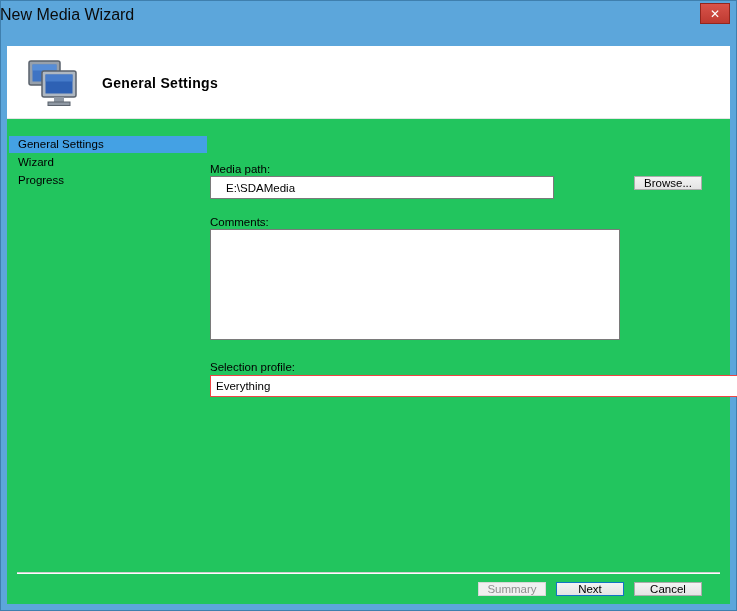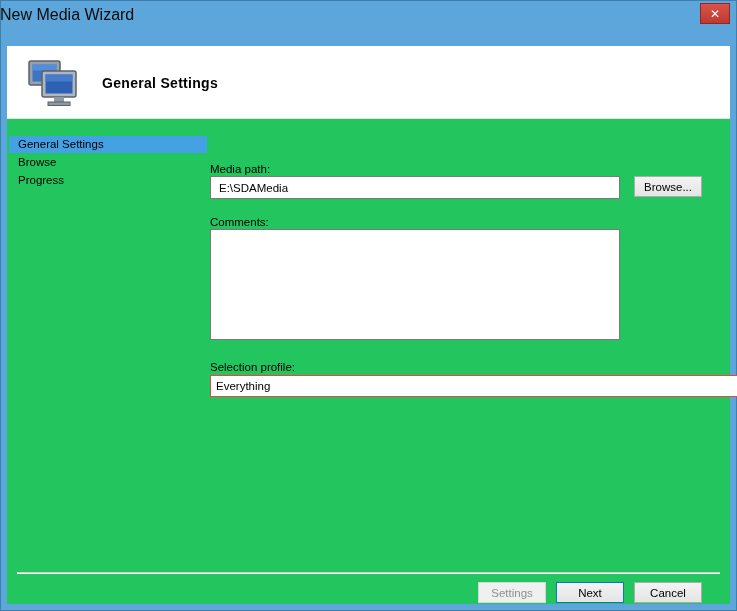--- a/index.html
+++ b/index.html
@@ -54,23 +54,23 @@
   .sidebar-item.selected { background:#44A1E4; }
 
   
   .content { position:absolute; left:203px; top:0; right:0; bottom:0; }
   .desc       { position:absolute; left:0; top:87px;  font-size:11.5px; color:#000; }
   .lbl-media  { position:absolute; left:0; top:117px; font-size:11.5px; }
   .lbl-comm   { position:absolute; left:0; top:170px; font-size:11.5px;text-align:center; }
   .lbl-prof   { position:absolute; left:0; top:315px; font-size:11.5px; }
 
   .text-input {
-    position:absolute; left:0; top:130px; width:410px; height:23px;
+    position:absolute; left:0; top:130px; width:344px; height:23px;
     border:1px solid #7A7A7A; background:#fff; font-family:inherit;
-    font-size:11.5px; padding:2px 8px; color:#000;
+    font-size:11.5px; padding:2px 15px; color:#000;
   }
   .browse-btn { position:absolute; left:424px; top:130px; width:84px; height:23px; }
 
   .comments-area {
     position:absolute; left:0; top:183px; width:410px; height:111px;
     border:1px solid #7A7A7A; background:#fff; font-family:inherit;
     font-size:11.5px; padding:2px 4px; resize:none;
   }
 
   .combobox {
@@ -89,21 +89,21 @@
     border-right:1.5px solid #444; border-bottom:1.5px solid #444;
     transform:rotate(45deg) translate(-1px,-1px);
   }
 
   
   .footer-separator {
     position:absolute; left:10px; right:10px; top:526px; height:2px;
     border-top:1px solid #CFCFCF; border-bottom:1px solid #FDFDFD;
   }
   .btn {
-    position:absolute; width:68px; height:21px;
+    position:absolute; width:68px; height:14px;
     font-family:inherit; font-size:11.5px; color:#000;
     background:linear-gradient(#F3F3F3,#E4E4E4);
     border:1px solid #ACACAC; cursor:default;
   }
   .btn-previous { left:471px; top:536px; }
   .btn-next     { left:549px; top:536px; border:1px solid #1273C5; }
   .btn-cancel   { left:627px; top:536px; }
   .btn[disabled] {
     background:#F0F0F0; border:1px solid #D6D6D6; color:#8F8F8F;
   }
@@ -131,21 +131,21 @@
         <rect x="18.5" y="15.5" width="27" height="19" fill="#2E61B4"></rect>
         <rect x="18.5" y="15.5" width="27" height="7" fill="#4C82D0" opacity="0.8"></rect>
         <rect x="27" y="38" width="10" height="5" fill="#8F98A3"></rect>
         <rect x="21" y="43" width="22" height="3.5" fill="#8F98A3" stroke="#5A626C" stroke-width="1"></rect>
       </svg>
       <div class="header-title">General Settings</div>
     </div>
 
     <div class="sidebar">
       <div class="sidebar-item selected">General Settings</div>
-      <div class="sidebar-item">Browse</div>
+      <div class="sidebar-item">Wizard</div>
       <div class="sidebar-item">Progress</div>
     </div>
 
     <div class="content">
 
       <div class="lbl-media">Media path:</div>
       <input class="text-input" type="text" value="E:\SDAMedia" style="">
       <button class="btn browse-btn">Browse...</button>
 
       <div class="lbl-comm">Comments:</div>
@@ -154,18 +154,18 @@
       <div class="lbl-prof">Selection profile:</div>
       <div class="combobox">
         <span class="combobox-value">Everything</span>
         <span class="combobox-arrow">
             <span class="chevron"></span>
           </span>
       </div>
     </div>
 
     <div class="footer-separator"></div>
-    <button class="btn btn-previous" disabled="">Settings</button>
+    <button class="btn btn-previous" disabled="">Summary</button>
     <button class="btn btn-next">Next</button>
     <button class="btn btn-cancel">Cancel</button>
 
   </div>
 </div>
 
 </body></html>

